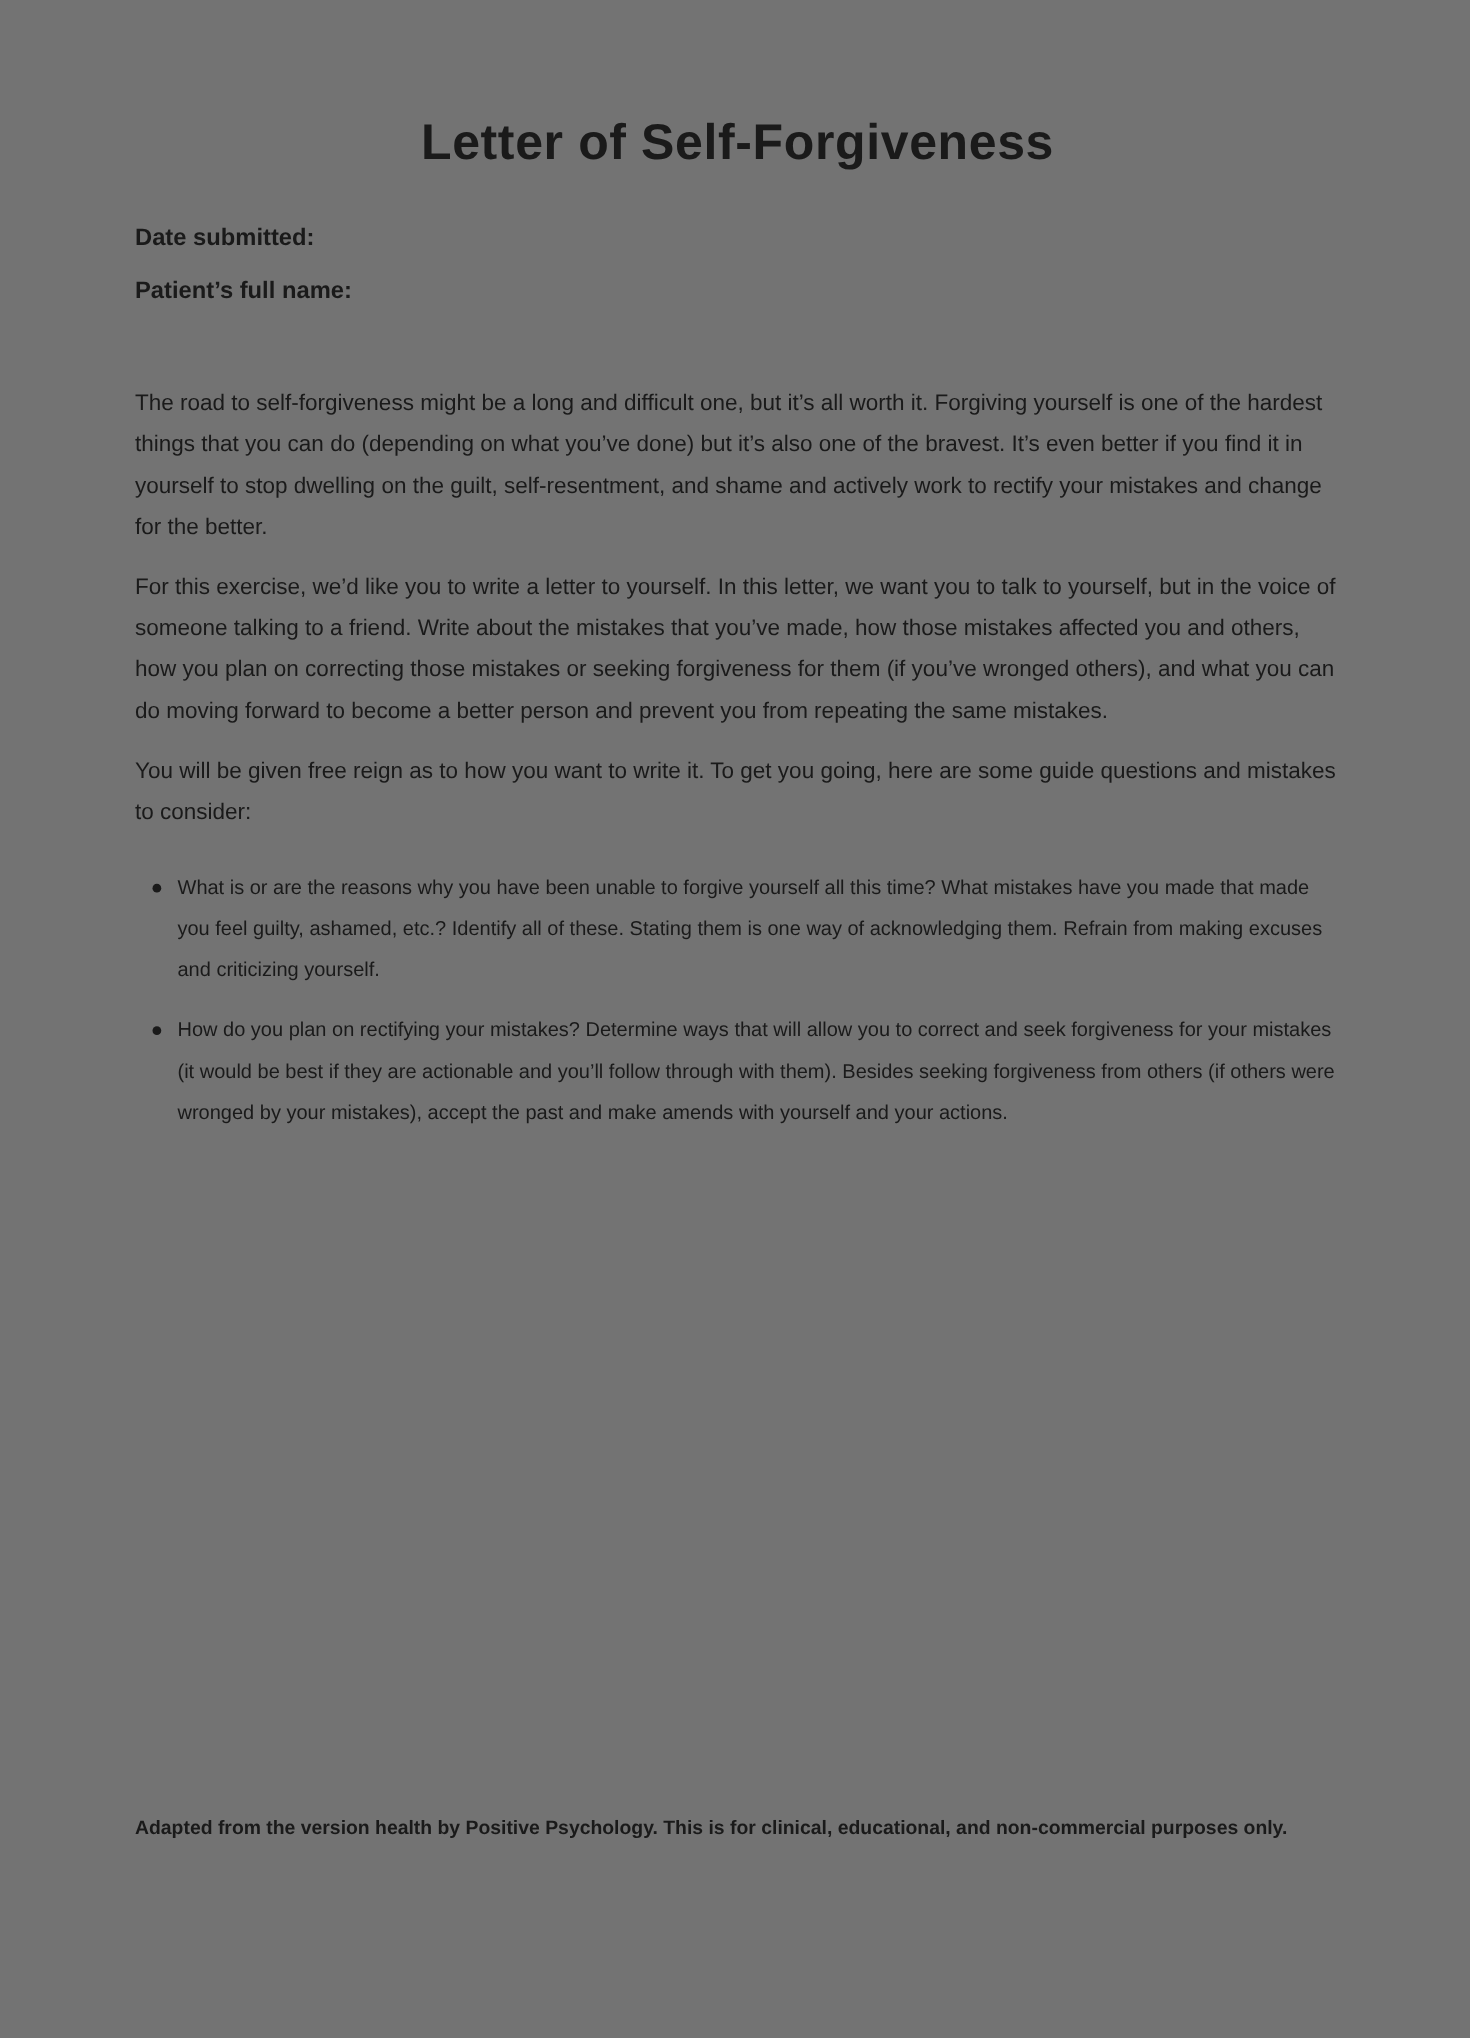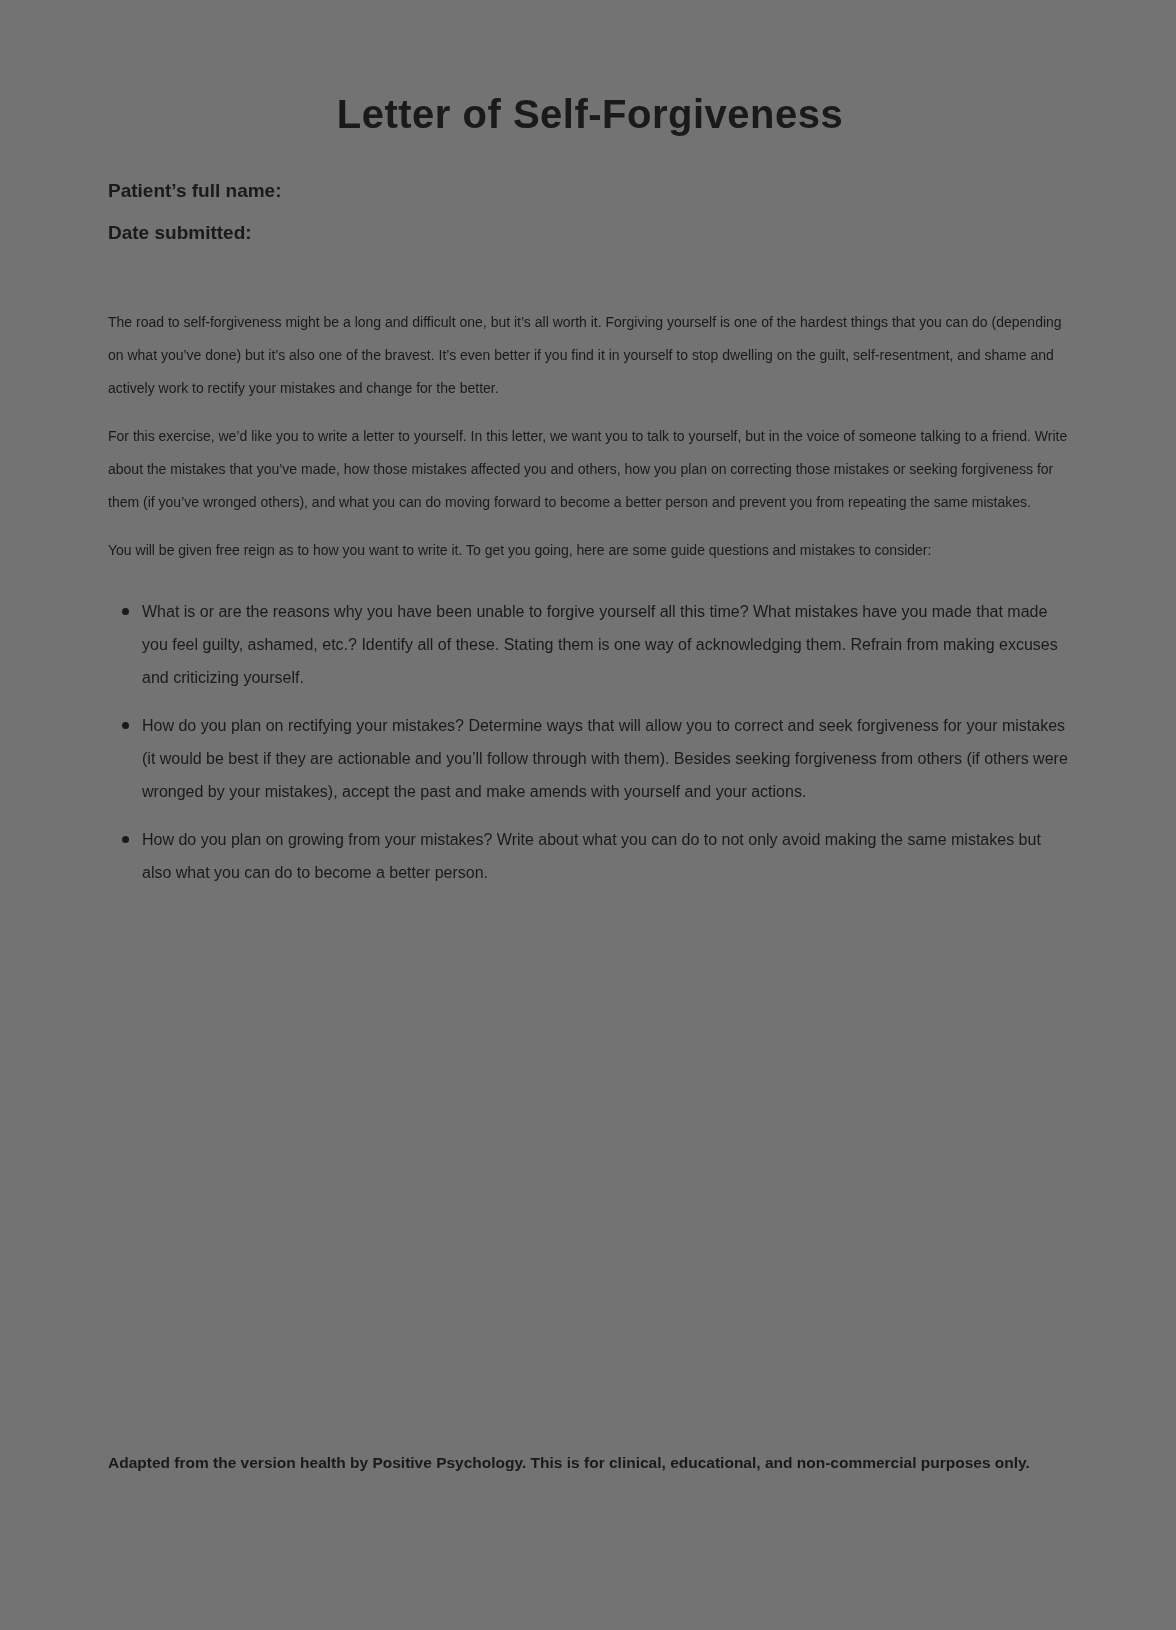--- a/index.html
+++ b/index.html
@@ -37,21 +37,21 @@
   .field-label {
     font-size: 19px;
     font-weight: bold;
     margin: 0 0 23px 0;
     line-height: 19px;
   }
   .body-copy {
     margin-top: 64px;
   }
   .para {
-    font-size: 14px;
+    font-size: 18px;
     line-height: 33px;
     margin: 0 0 15px 0;
     font-weight: normal;
   }
   ul.prompts {
     margin: 28px 0 0 0;
     padding: 0 0 0 32px;
     list-style: none;
   }
   ul.prompts li {
@@ -84,32 +84,31 @@
 </style>
 </head>
 <body>
 
 <div class="page">
   <div class="content">
 
     <h1 class="doc-title">Letter of Self-Forgiveness</h1>
 
     <div class="fields">
+      <p class="field-label">Date submitted:</p>
       <p class="field-label">Patient’s full name:</p>
-      <p class="field-label">Date submitted:</p>
     </div>
 
     <div class="body-copy">
       <p class="para">The road to self-forgiveness might be a long and difficult one, but it’s all worth it. Forgiving yourself is one of the hardest things that you can do (depending on what you’ve done) but it’s also one of the bravest. It’s even better if you find it in yourself to stop dwelling on the guilt, self-resentment, and shame and actively work to rectify your mistakes and change for the better.</p>
       <p class="para">For this exercise, we’d like you to write a letter to yourself. In this letter, we want you to talk to yourself, but in the voice of someone talking to a friend. Write about the mistakes that you’ve made, how those mistakes affected you and others, how you plan on correcting those mistakes or seeking forgiveness for them (if you’ve wronged others), and what you can do moving forward to become a better person and prevent you from repeating the same mistakes.</p>
       <p class="para">You will be given free reign as to how you want to write it. To get you going, here are some guide questions and mistakes to consider:</p>
 
       <ul class="prompts">
         <li>What is or are the reasons why you have been unable to forgive yourself all this time? What mistakes have you made that made you feel guilty, ashamed, etc.? Identify all of these. Stating them is one way of acknowledging them. Refrain from making excuses and criticizing yourself.</li>
         <li>How do you plan on rectifying your mistakes? Determine ways that will allow you to correct and seek forgiveness for your mistakes (it would be best if they are actionable and you’ll follow through with them). Besides seeking forgiveness from others (if others were wronged by your mistakes), accept the past and make amends with yourself and your actions.</li>
-        <li>How do you plan on growing from your mistakes? Write about what you can do to not only avoid making the same mistakes but also what you can do to become a better person.</li>
       </ul>
     </div>
 
   </div>
 
   <p class="footer-note">Adapted from the version health by Positive Psychology. This is for clinical, educational, and non-commercial purposes only.</p>
 </div>
 
 </body></html>

